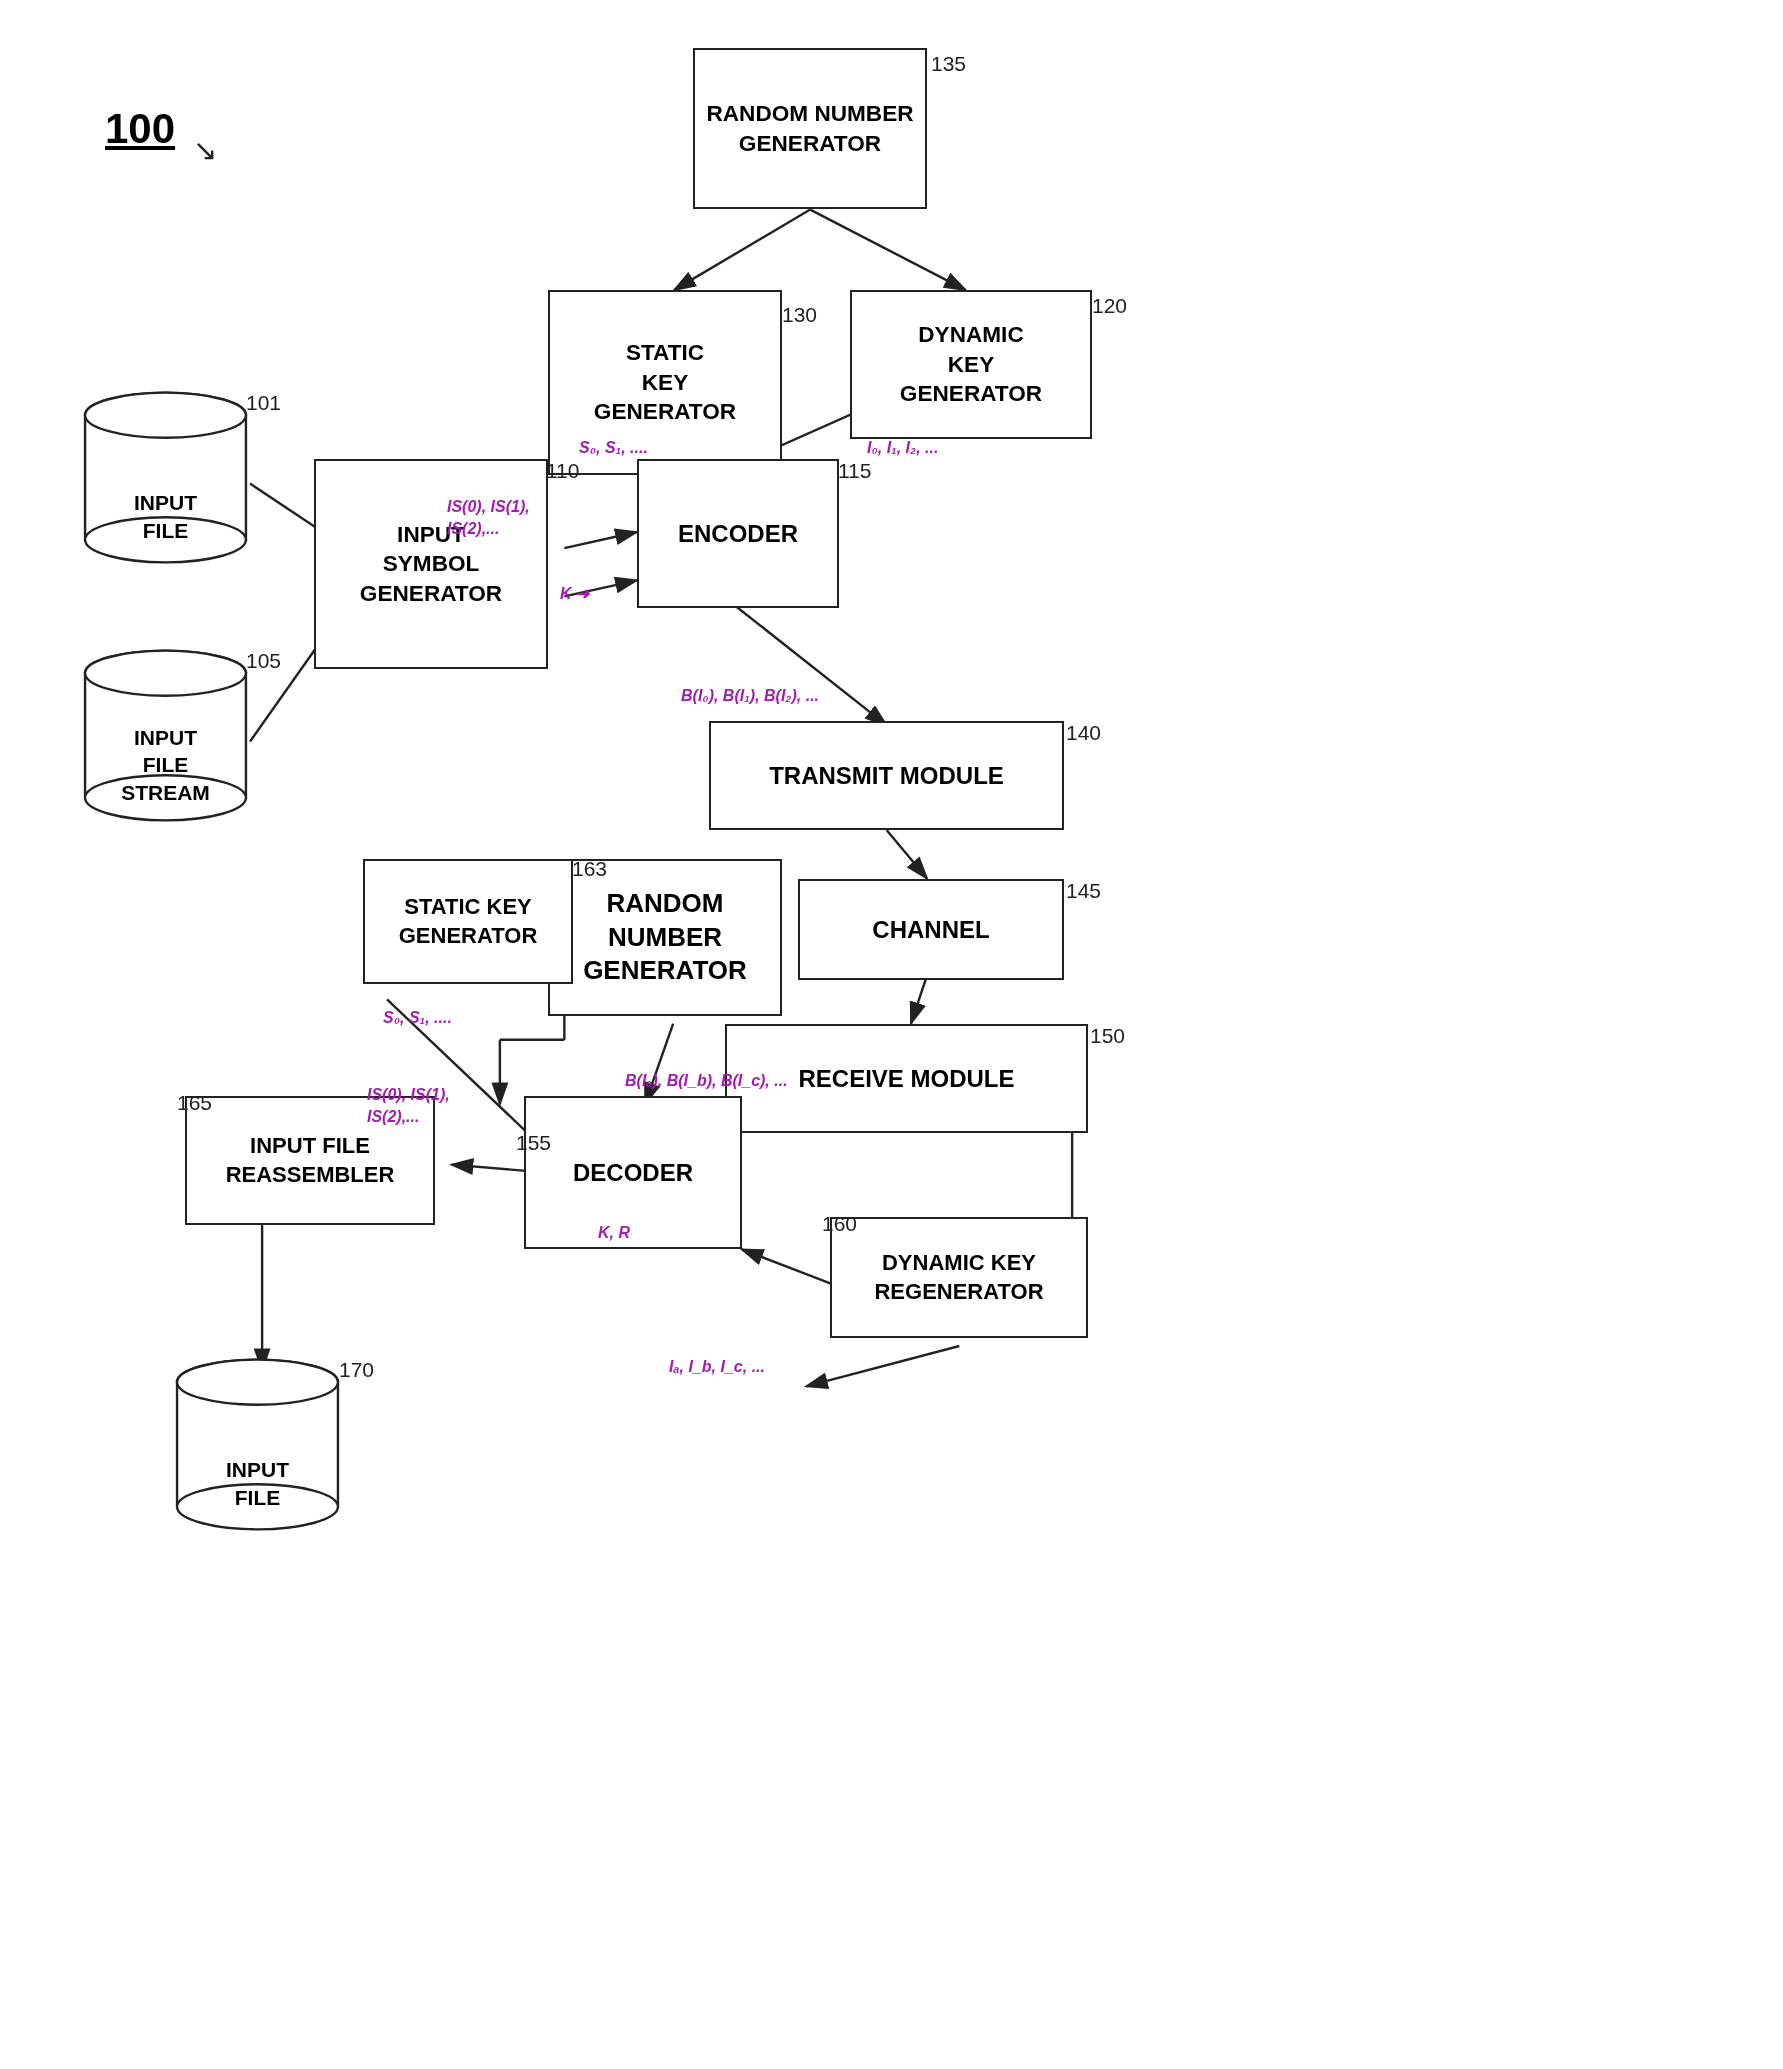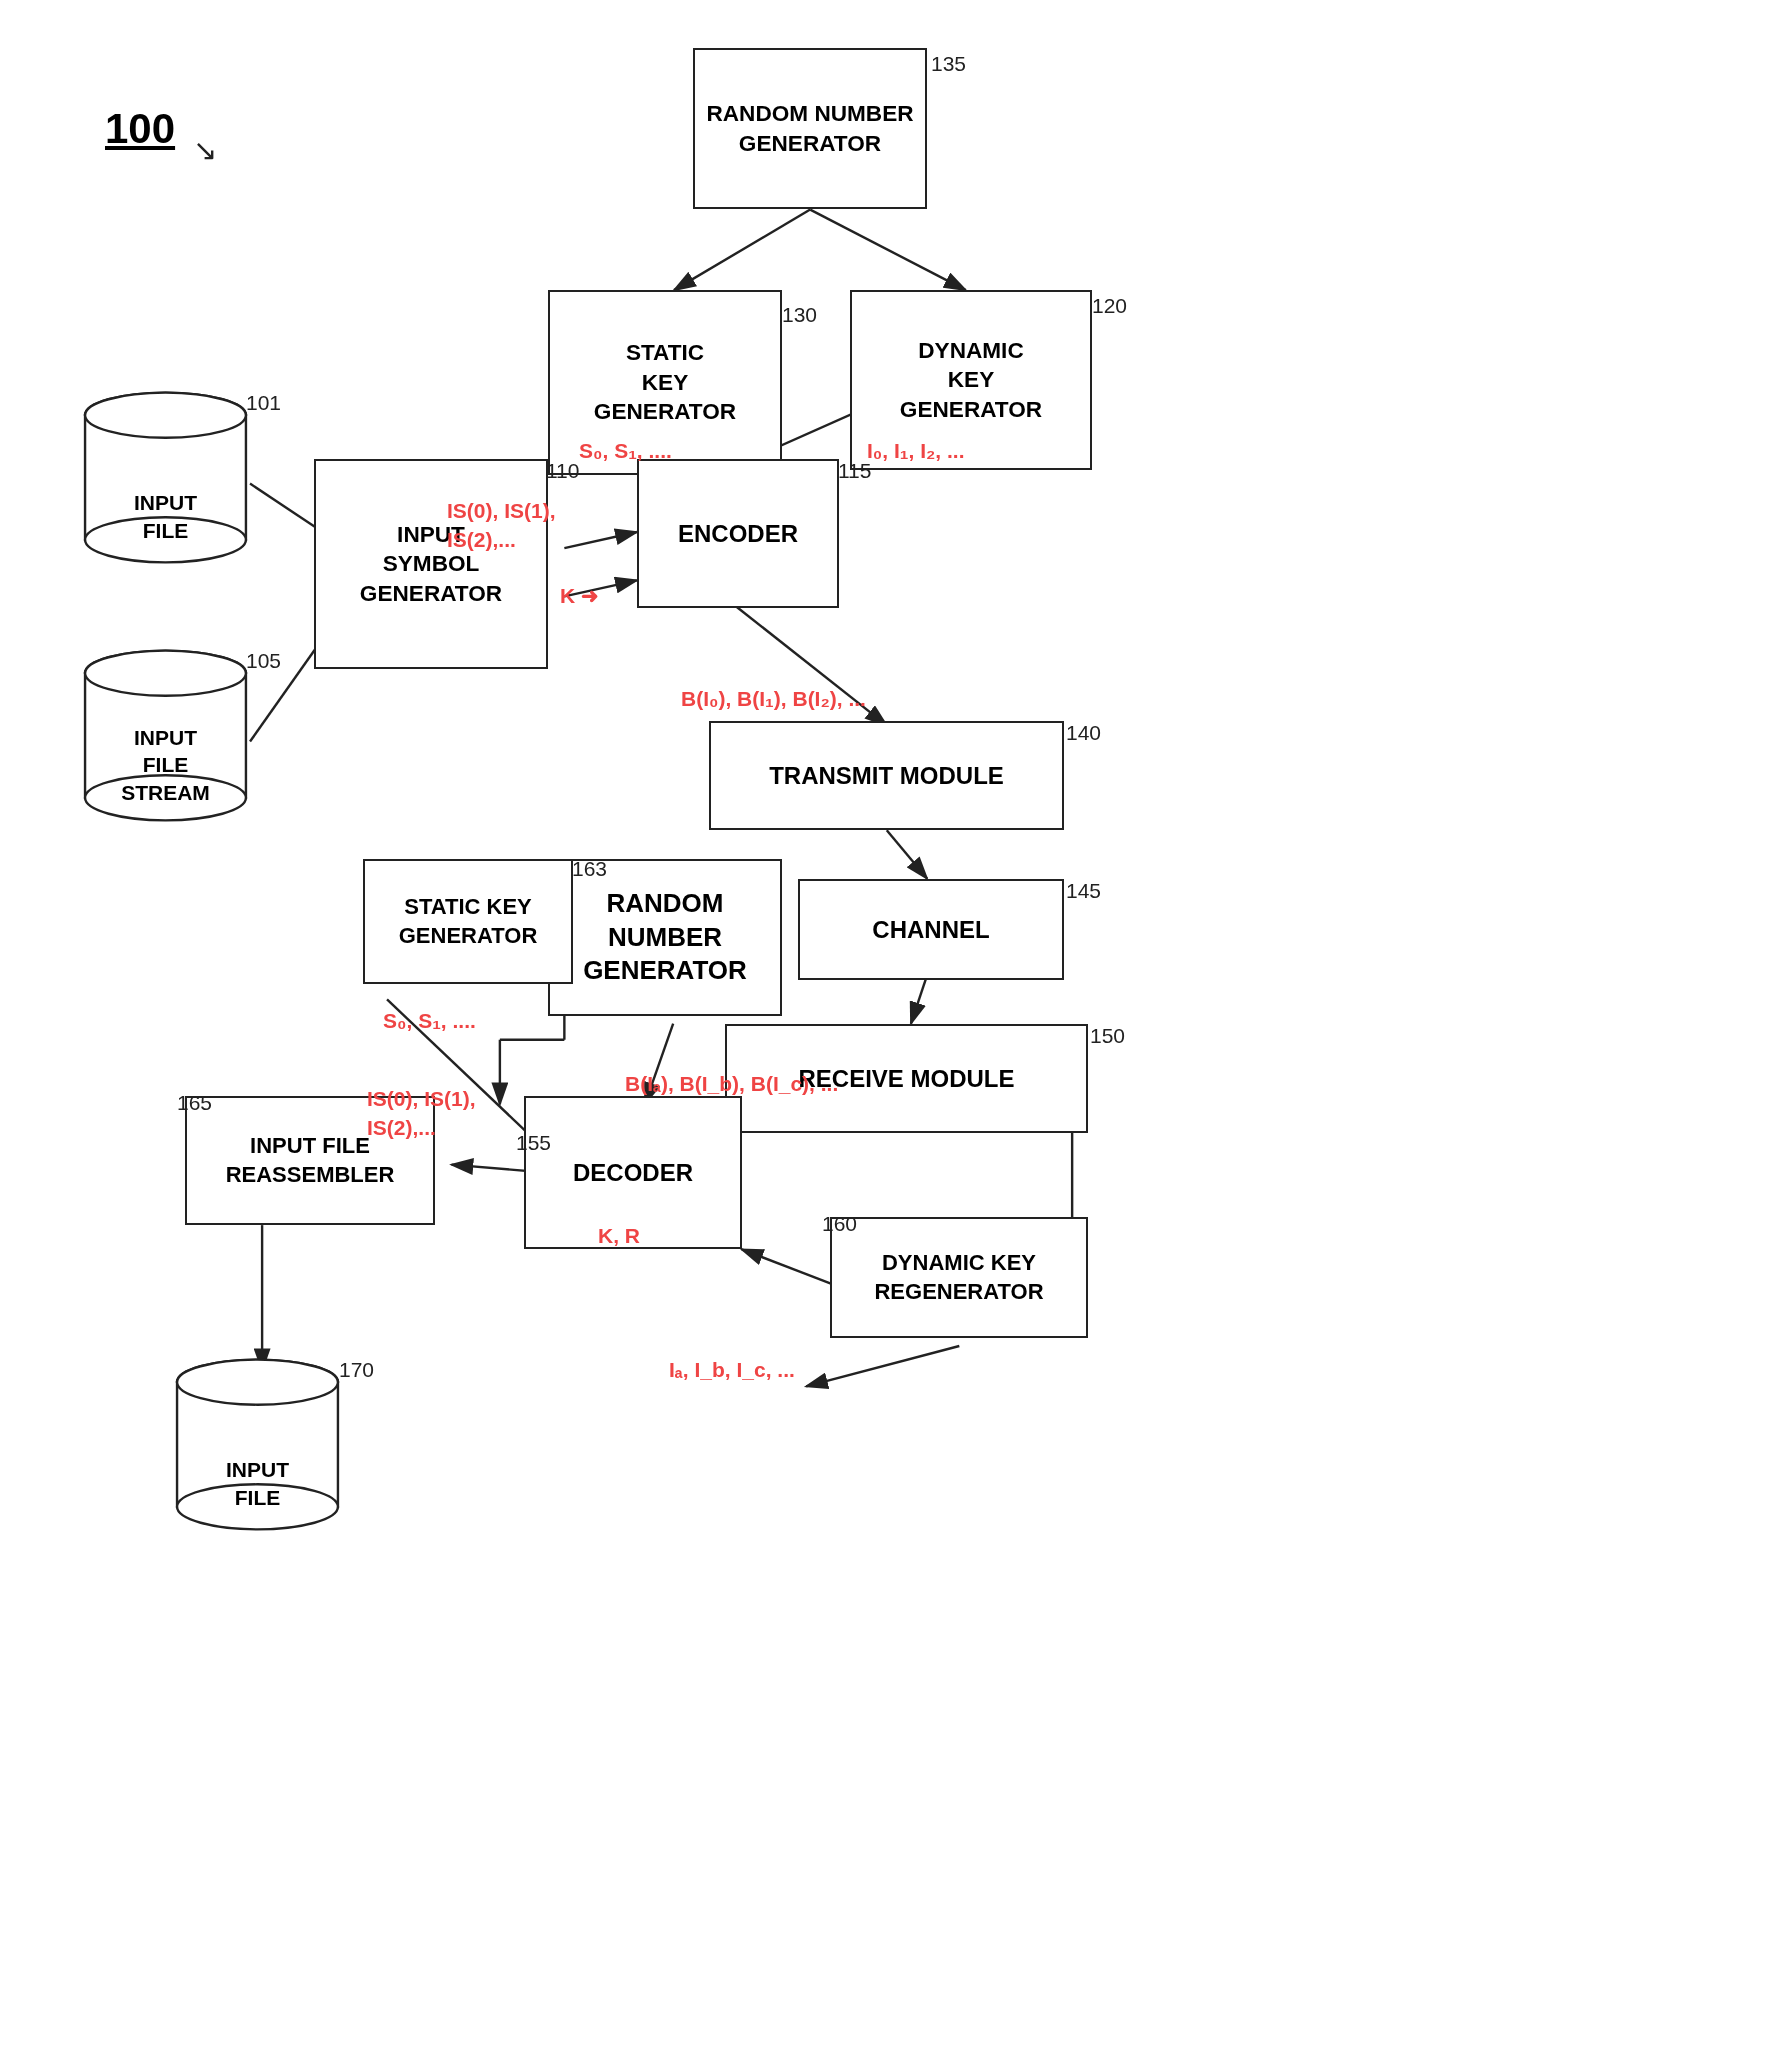--- a/index.html
+++ b/index.html
@@ -43,23 +43,24 @@
       top: 0; left: 0;
       width: 100%; height: 100%;
     }
     .cylinder .cyl-label {
       position: relative;
       z-index: 2;
       padding-top: 16px;
     }
     .label {
       position: absolute;
-      font-size: 21px;
-      font-weight: bold;
-      color: #ef4444;
+      font-size: 16px;
+      font-weight: bold;
+      color: #a21caf;
+      font-style: italic;
     }
     .ref-num {
       position: absolute;
       font-size: 21px;
       color: #222;
     }
     
     .arrows-svg {
       position: absolute;
       top: 0; left: 0;
@@ -141,21 +142,21 @@
 NUMBER
 GENERATOR</span>
   </div>
   <span class="ref-num" style="left:931px; top:52px;">135</span>
 
   <div class="box" style="left:548px; top:290px; width:234px; height:185px; font-size:22.6px;">
     <span>STATIC<br>KEY<br>GENERATOR</span>
   </div>
   <span class="ref-num" style="left:782px; top:294px;margin-top:9px;">130</span>
 
-  <div class="box" style="left:850px; top:290px; width:242px; height:180px; font-size:22.6px;">
+  <div class="box" style="left:850px; top:290px; width:242px; height:149px; font-size:22.6px;">
     <span>DYNAMIC<br>KEY<br>GENERATOR</span>
   </div>
   <span class="ref-num" style="left:1092px; top:294px;">120</span>
 
   <div class="box" style="left:314px; top:459px; width:234px; height:210px; font-size:22.6px;">
     <span>INPUT<br>SYMBOL<br>GENERATOR</span>
   </div>
   <span class="ref-num" style="left:546px; top:459px;">110</span>
 
   <div class="box" style="left:637px; top:459px; width:202px; height:149px; font-size:24px;">

